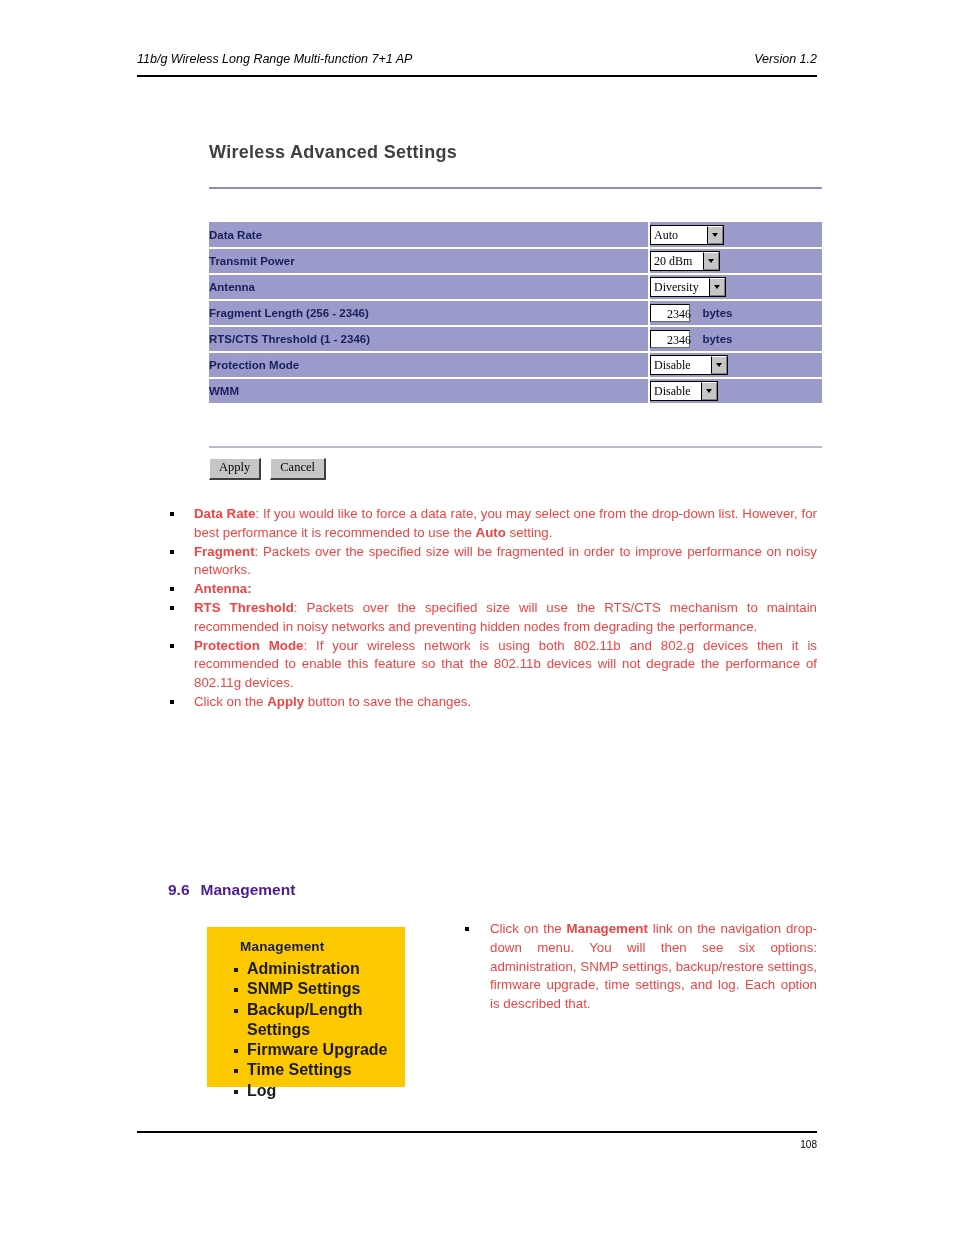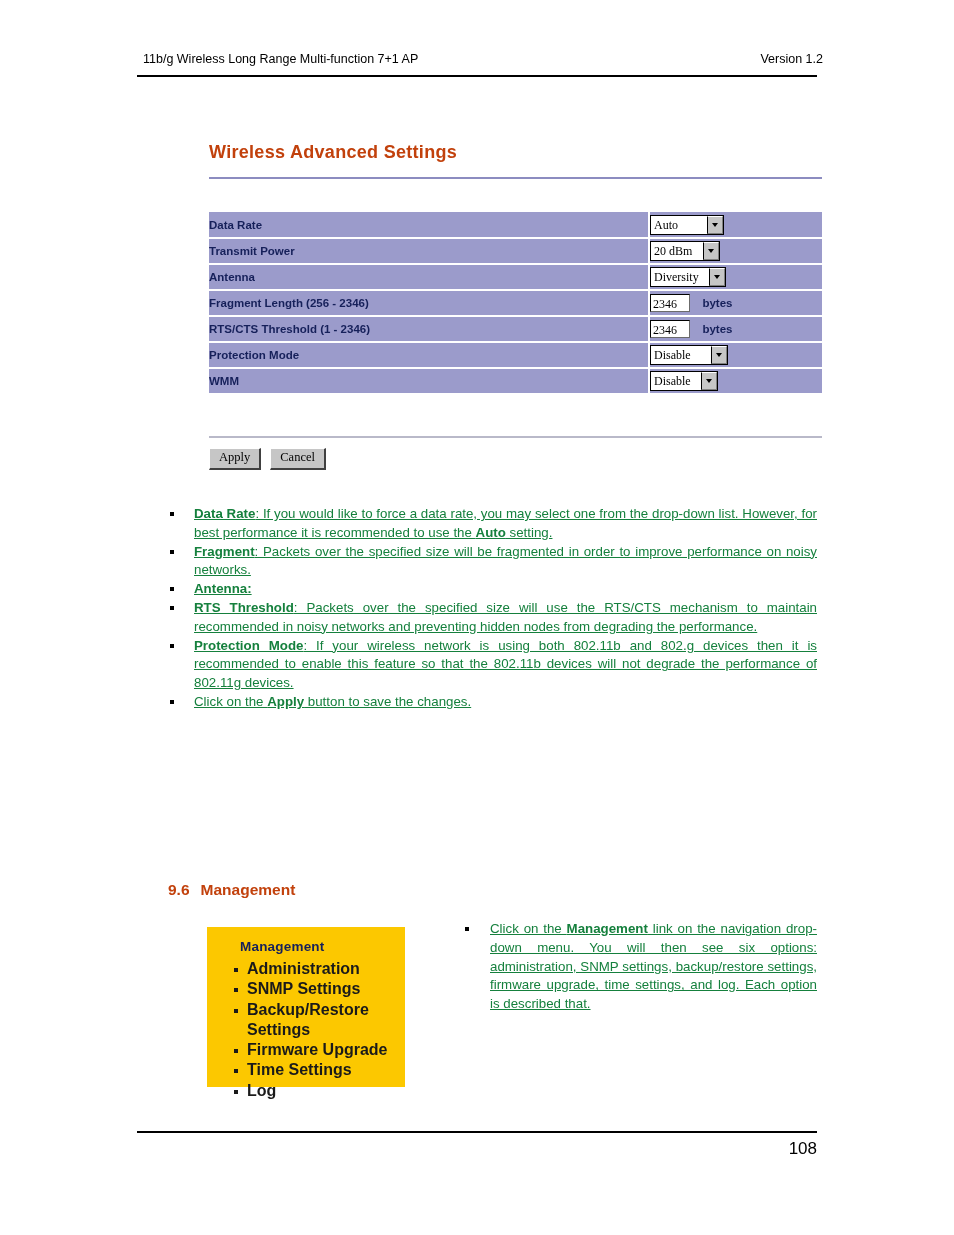--- a/index.html
+++ b/index.html
@@ -12,28 +12,29 @@
     height: 1235px;
     font-family: "Liberation Sans", sans-serif;
     color: #000000;
     position: relative;
     overflow: hidden;
   }
 
   
   .page-header {
     position: absolute;
-    left: 143px;
+    left: 137px;
     top: 52px;
     width: 680px;
     display: flex;
     justify-content: space-between;
     align-items: baseline;
     font-size: 12.5px;
     color: #000;
+    font-style: italic;
   }
   .page-header-rule {
     position: absolute;
     left: 137px;
     top: 75px;
     width: 680px;
     height: 2px;
     background: #000;
   }
   .page-footer-rule {
@@ -41,36 +42,36 @@
     left: 137px;
     top: 1131px;
     width: 680px;
     height: 2px;
     background: #000;
   }
   .page-number {
     position: absolute;
     right: 137px;
     top: 1139px;
-    font-size: 17px;
+    font-size: 10px;
   }
 
   
   .panel {
     position: absolute;
     left: 209px;
     top: 142px;
     width: 613px;
   }
   .panel-title {
     font-size: 18px;
     font-weight: bold;
-    color: #c2410c;
+    color: #404040;
     letter-spacing: 0.3px;
-    padding-bottom: 14px;
+    padding-bottom: 24px;
   }
   .panel-title-rule {
     height: 2px;
     background: #8c8cc0;
     width: 613px;
   }
 
   .settings-table {
     margin-top: 33px;
     width: 613px;
@@ -149,21 +150,21 @@
     display: inline-block;
     background: #ffffff;
     border: 1px solid #000000;
     border-right-color: #6b6b6b;
     border-bottom-color: #6b6b6b;
     height: 18px;
     width: 40px;
     font-family: "Liberation Serif", serif;
     font-size: 12px;
     line-height: 18px;
-    padding-left: 2px;
+    padding-left: 16px;
     box-sizing: border-box;
     vertical-align: middle;
     color: #000;
   }
   .unit-label {
     font-size: 11.5px;
     font-weight: bold;
     color: #16205a;
     margin-left: 8px;
     vertical-align: middle;
@@ -201,42 +202,41 @@
     top: 505px;
     width: 649px;
   }
   .bullet {
     position: relative;
     padding-left: 26px;
     font-size: 13.3px;
     line-height: 18.8px;
     text-align: justify;
     margin-bottom: 0;
-    color: #15803d;
-    text-decoration: underline;
+    color: #ef4444;
   }
   .bullet::before {
     content: "";
     position: absolute;
     left: 2px;
     top: 7px;
     width: 4px;
     height: 4px;
     background: #000;
   }
   .bullet b { font-weight: bold; }
 
   
   .section-heading {
     position: absolute;
     left: 168px;
     top: 881px;
     font-size: 15.5px;
     font-weight: bold;
-    color: #c2410c;
+    color: #4c1d95;
   }
   .section-heading .num { margin-right: 11px; }
 
   .mgmt-box {
     position: absolute;
     left: 207px;
     top: 927px;
     width: 198px;
     height: 160px;
     background: #fcc800;
@@ -406,21 +406,21 @@
 
 <div class="section-heading">
   <span class="num">9.6</span><span>Management</span>
 </div>
 
 <div class="mgmt-box">
   <div class="mgmt-title">Management</div>
   <ul class="mgmt-list">
     <li>Administration</li>
     <li>SNMP Settings</li>
-    <li>Backup/Restore Settings</li>
+    <li>Backup/Length Settings</li>
     <li>Firmware Upgrade</li>
     <li>Time Settings</li>
     <li>Log</li>
   </ul>
 </div>
 
 <div class="mgmt-note">
   <div class="bullet">
     <span>Click on the </span><b>Management</b><span> link on the navigation drop-down menu. You will then see six options: administration, SNMP settings, backup/restore settings, firmware upgrade, time settings, and log. Each option is described that.</span>
   </div>

